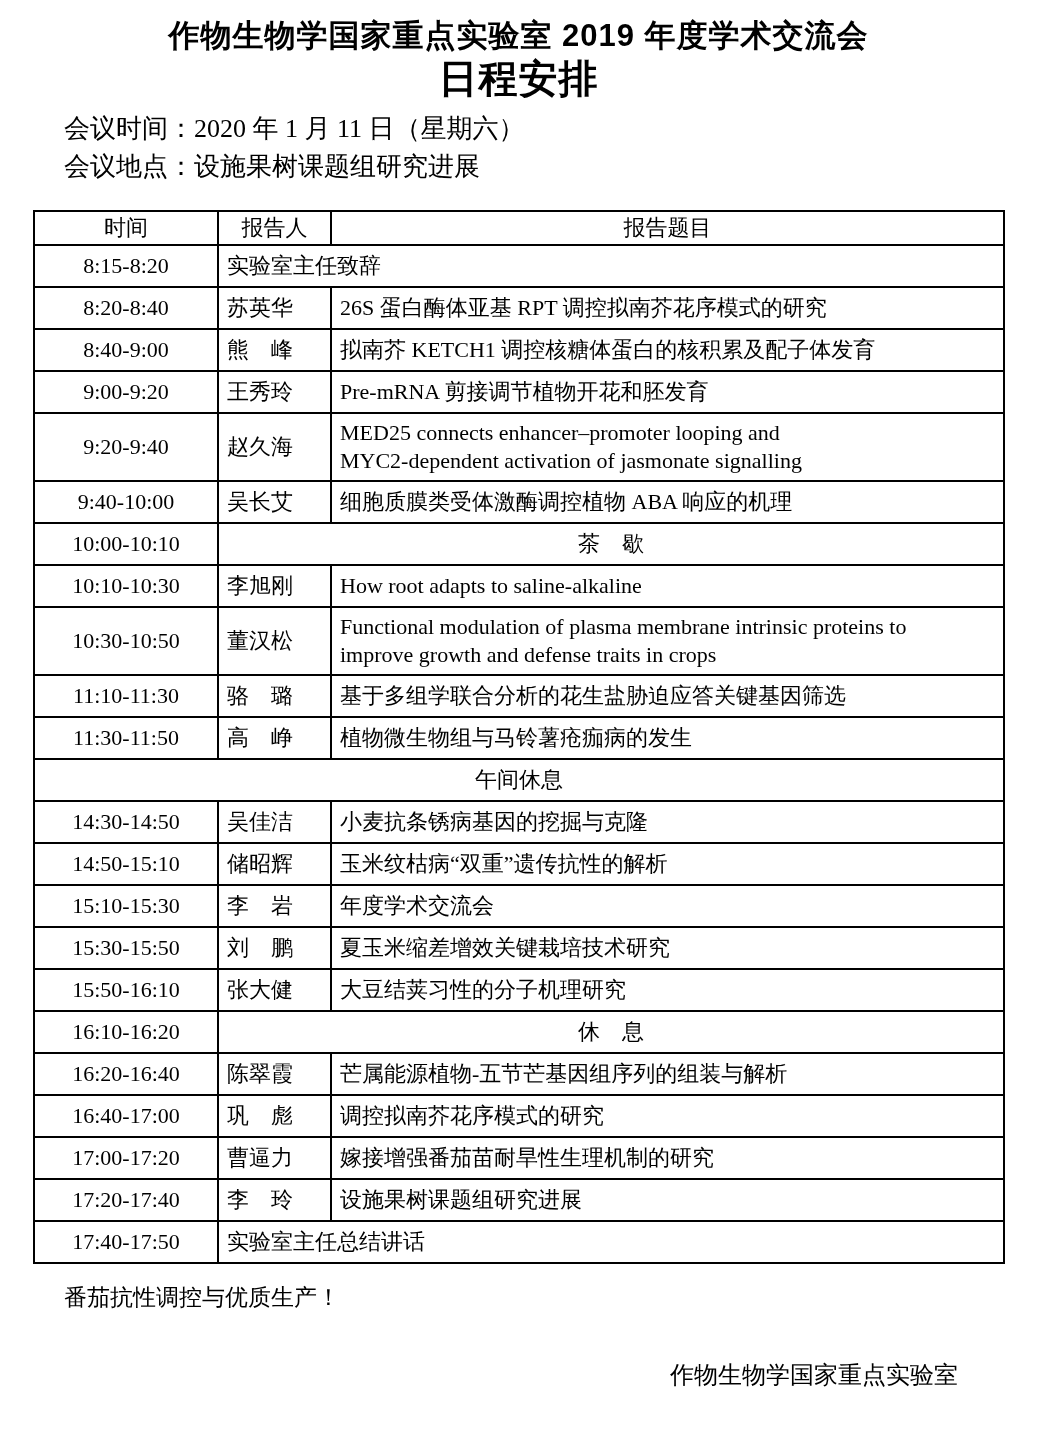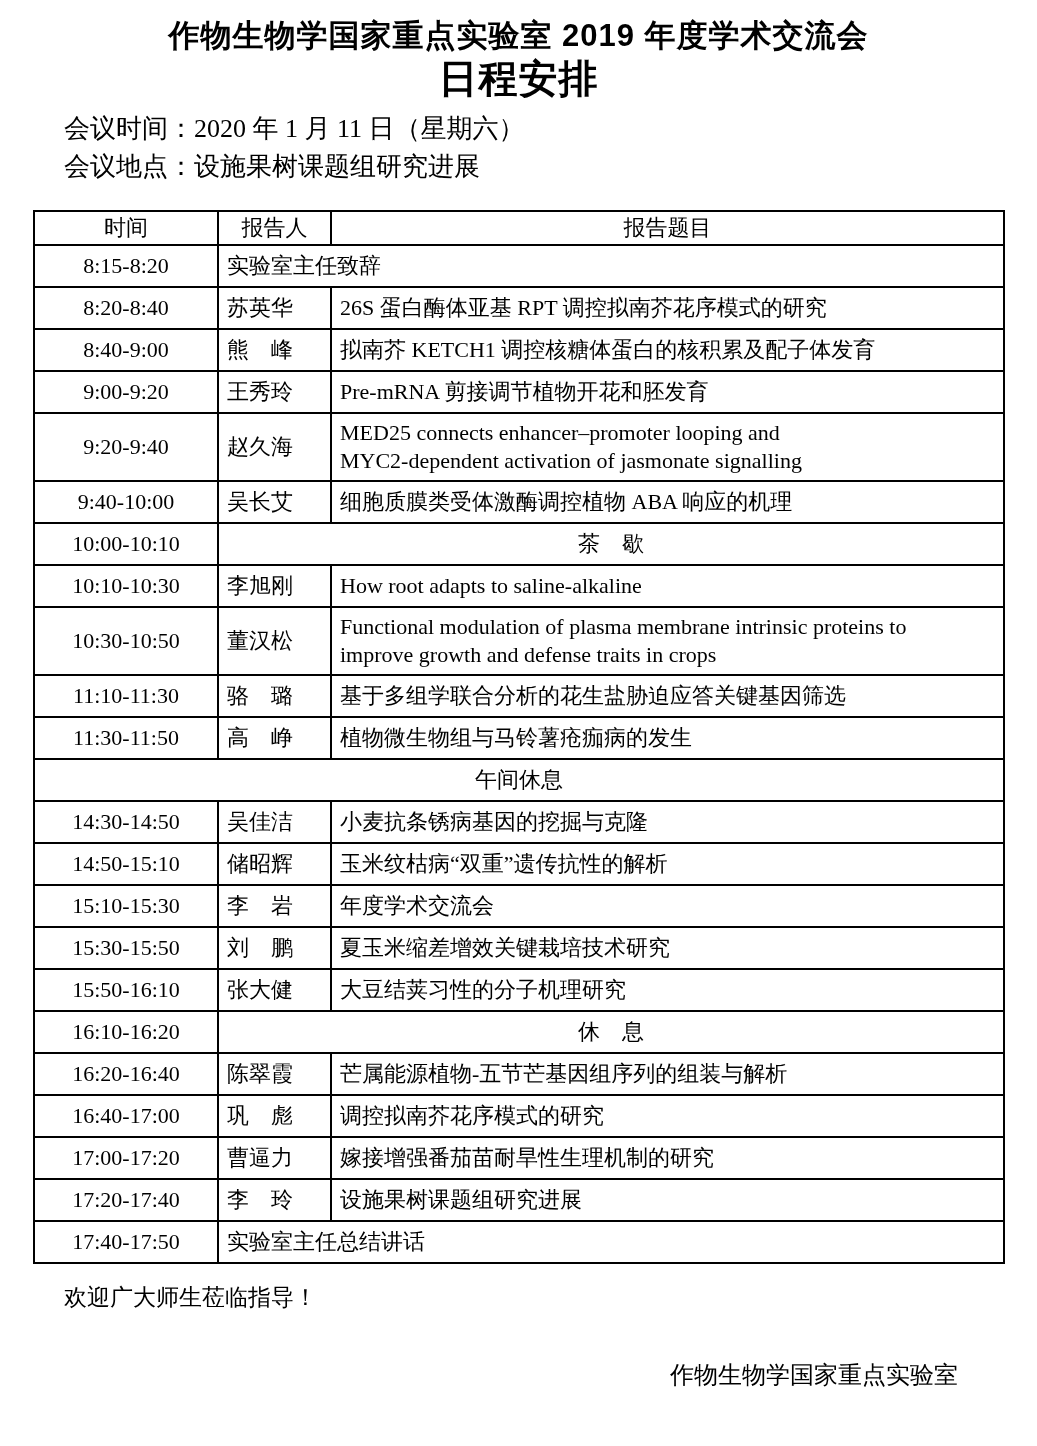--- a/index.html
+++ b/index.html
@@ -225,16 +225,16 @@
           <td class="speaker-cell">李　玲</td>
           <td class="title-cell">设施果树课题组研究进展</td>
         </tr>
         <tr>
           <td class="time-cell">17:40-17:50</td>
           <td class="merged-left" colspan="2">实验室主任总结讲话</td>
         </tr>
       </tbody>
   </table>
 
-  <p class="welcome-line">欢迎广大师生莅临指导！</p>
+  <p class="welcome-line">番茄抗性调控与优质生产！</p>
   <p class="sign-org">作物生物学国家重点实验室</p>
 
 </div>
 
 </body></html>

